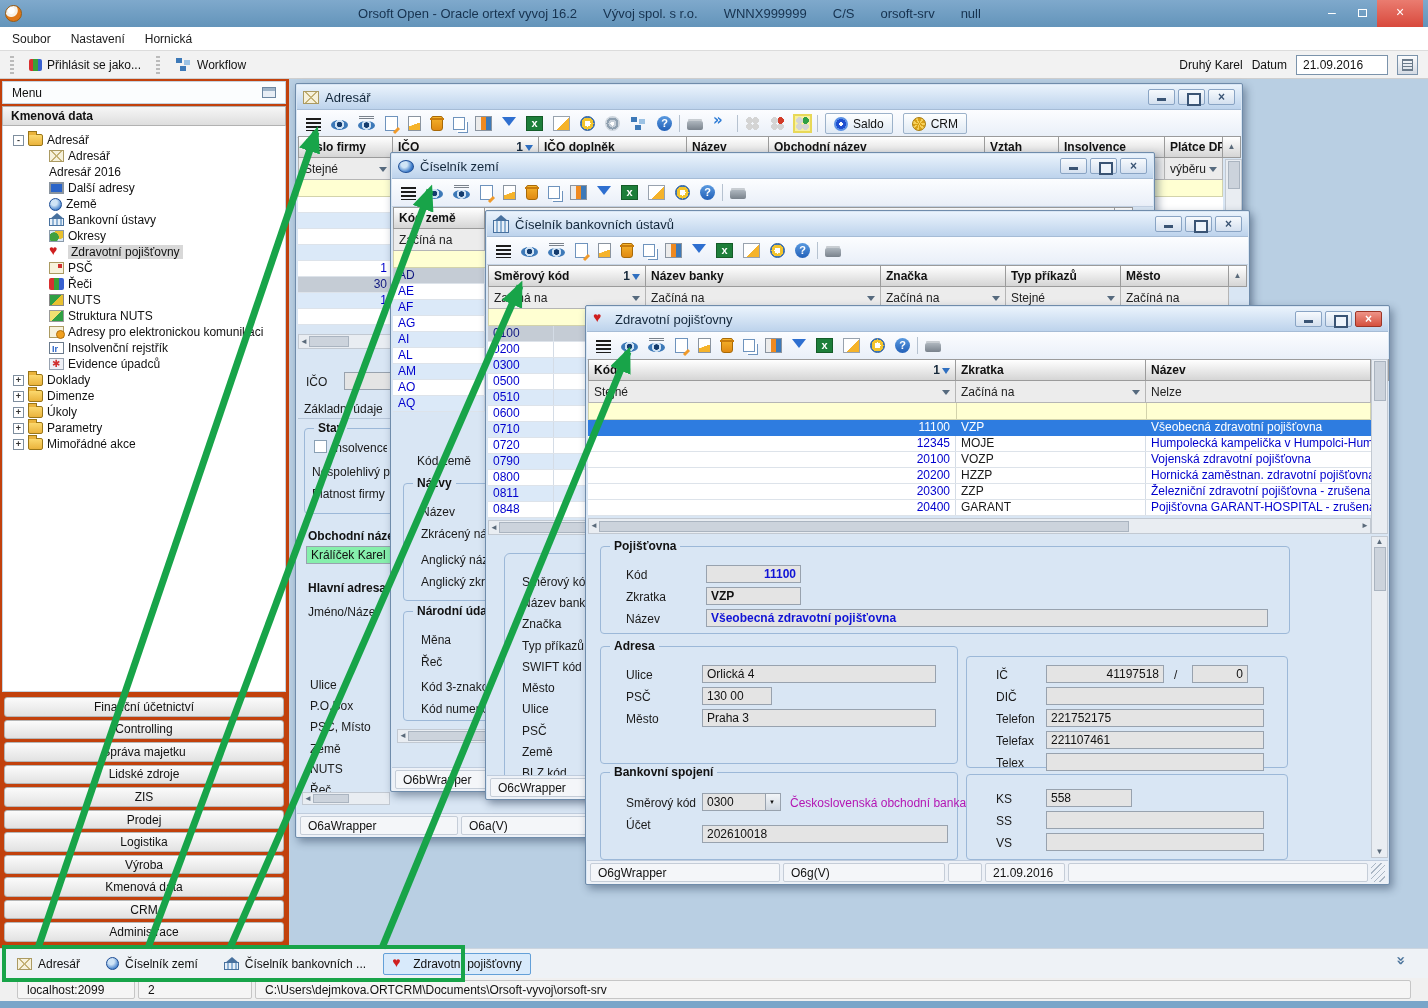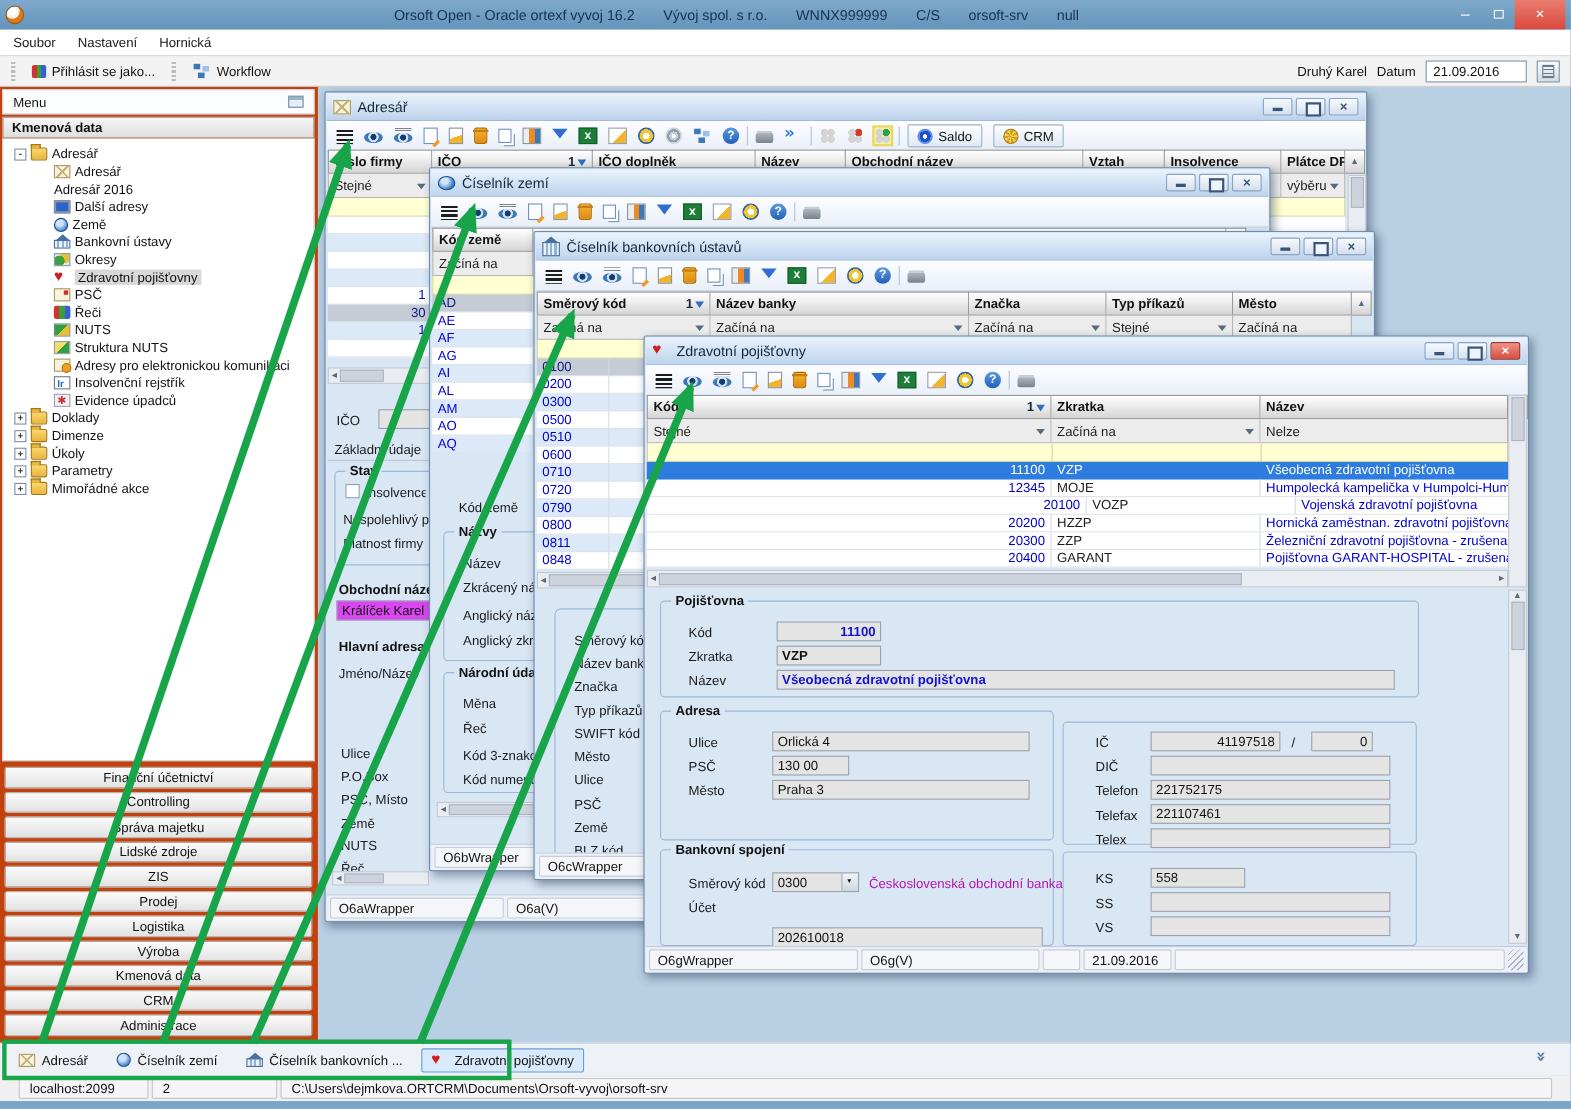--- a/index.html
+++ b/index.html
@@ -90,21 +90,21 @@
 
 .sbh{position:absolute;background:#e9edf2;border:1px solid #c2c9d2;display:flex;align-items:center;padding:0 1px;gap:1px}
 .sbv{position:absolute;background:#e9edf2;border:1px solid #c2c9d2;display:flex;flex-direction:column;align-items:center;padding:1px 0;gap:1px}
 .arr{color:#5a6a7a;font-size:8px;line-height:1;flex:none}
 .thmh{background:#ccd3dc;border:1px solid #aab4c0;height:11px}
 .thmv{background:#ccd3dc;border:1px solid #aab4c0;width:12px}
 
 .fl{position:absolute;white-space:nowrap;color:#1a1a1a}
 .flb{position:absolute;white-space:nowrap;font-weight:bold;color:#111}
 .fb{position:absolute;background:#e4e4e4;border:1px solid #98a2ae;height:18px;line-height:16px;padding:0 4px;white-space:nowrap;overflow:hidden}
-.fb.wht{background:#d946ef}
+.fb.wht{background:#86efac}
 .blue{color:#1013d6;font-weight:bold}
 .mag{color:#b315b3}
 .grp{position:absolute;border:1px solid #9cb8d8;border-radius:4px}
 .gt{position:absolute;top:-8px;left:9px;background:#d9e6f4;padding:0 4px;font-weight:bold;white-space:nowrap}
 .cb{position:absolute;width:13px;height:13px;background:#fff;border:1px solid #8aa0b4}
 .spin{position:absolute;width:15px;height:18px;background:linear-gradient(#f2f5f8,#cfd7e0);border:1px solid #98a2ae;border-left:none}
 .spin::after{content:"▼";position:absolute;left:3px;top:5px;font-size:6px;color:#55болés}
 
 .i{width:17px;height:15px;flex:none;position:relative}
 .i-menu{width:15px;height:13px;margin-top:1px;background:repeating-linear-gradient(#1c1c1c 0 2px,transparent 2px 4px)}
@@ -764,21 +764,21 @@
           <span class="gc gcr" style="width:368px;border-right-color:#2e7ce0">11100</span>
           <span class="gc" style="width:190px;border-right-color:#2e7ce0">VZP</span>
           <span class="gc" style="width:225px;border-right:none">Všeobecná zdravotní pojišťovna</span>
         </div>
       <div class="grow">
           <span class="gc gcr" style="width:368px">12345</span>
           <span class="gc" style="width:190px;color:#1a1a1a">MOJE</span>
           <span class="gc" style="width:225px;border-right:none">Humpolecká kampelička v Humpolci-Humpolákově</span>
         </div>
       <div class="grow">
-          <span class="gc gcr" style="width:400px">20100</span>
+          <span class="gc gcr" style="width:368px">20100</span>
           <span class="gc" style="width:190px;color:#1a1a1a">VOZP</span>
           <span class="gc" style="width:225px;border-right:none">Vojenská zdravotní pojišťovna</span>
         </div>
       <div class="grow">
           <span class="gc gcr" style="width:368px">20200</span>
           <span class="gc" style="width:190px;color:#1a1a1a">HZZP</span>
           <span class="gc" style="width:225px;border-right:none">Hornická zaměstnan. zdravotní pojišťovna - zrušena 29.2.1996</span>
         </div>
       <div class="grow">
           <span class="gc gcr" style="width:368px">20300</span>
@@ -842,21 +842,21 @@
     <div class="fb" style="left:460px;top:447px;width:218px"></div>
 
     <div class="grp" style="left:14px;top:466px;width:358px;height:88px">
         <span class="gt">Bankovní spojení</span>
       </div>
     <div class="fl" style="left:40px;top:490px">Směrový kód</div>
     <div class="fb" style="left:116px;top:487px;width:64px"><span>0300</span></div>
     <div class="spin" style="left:180px;top:487px"></div>
     <div class="fl mag" style="left:204px;top:490px">Československá obchodní banka</div>
     <div class="fl" style="left:40px;top:512px">Účet</div>
-    <div class="fb" style="left:116px;top:537px;width:246px"><span>202610018</span></div>
+    <div class="fb" style="left:116px;top:519px;width:246px"><span>202610018</span></div>
 
     <div class="grp" style="left:380px;top:468px;width:322px;height:86px"></div>
     <div class="fl" style="left:410px;top:486px">KS</div>
     <div class="fb" style="left:460px;top:483px;width:86px"><span>558</span></div>
     <div class="fl" style="left:410px;top:508px">SS</div>
     <div class="fb" style="left:460px;top:505px;width:218px"></div>
     <div class="fl" style="left:410px;top:530px">VS</div>
     <div class="fb" style="left:460px;top:527px;width:218px"></div>
     <div class="wsb" style="top:554px">
       <span class="wsc" style="width:190px">O6gWrapper</span>

